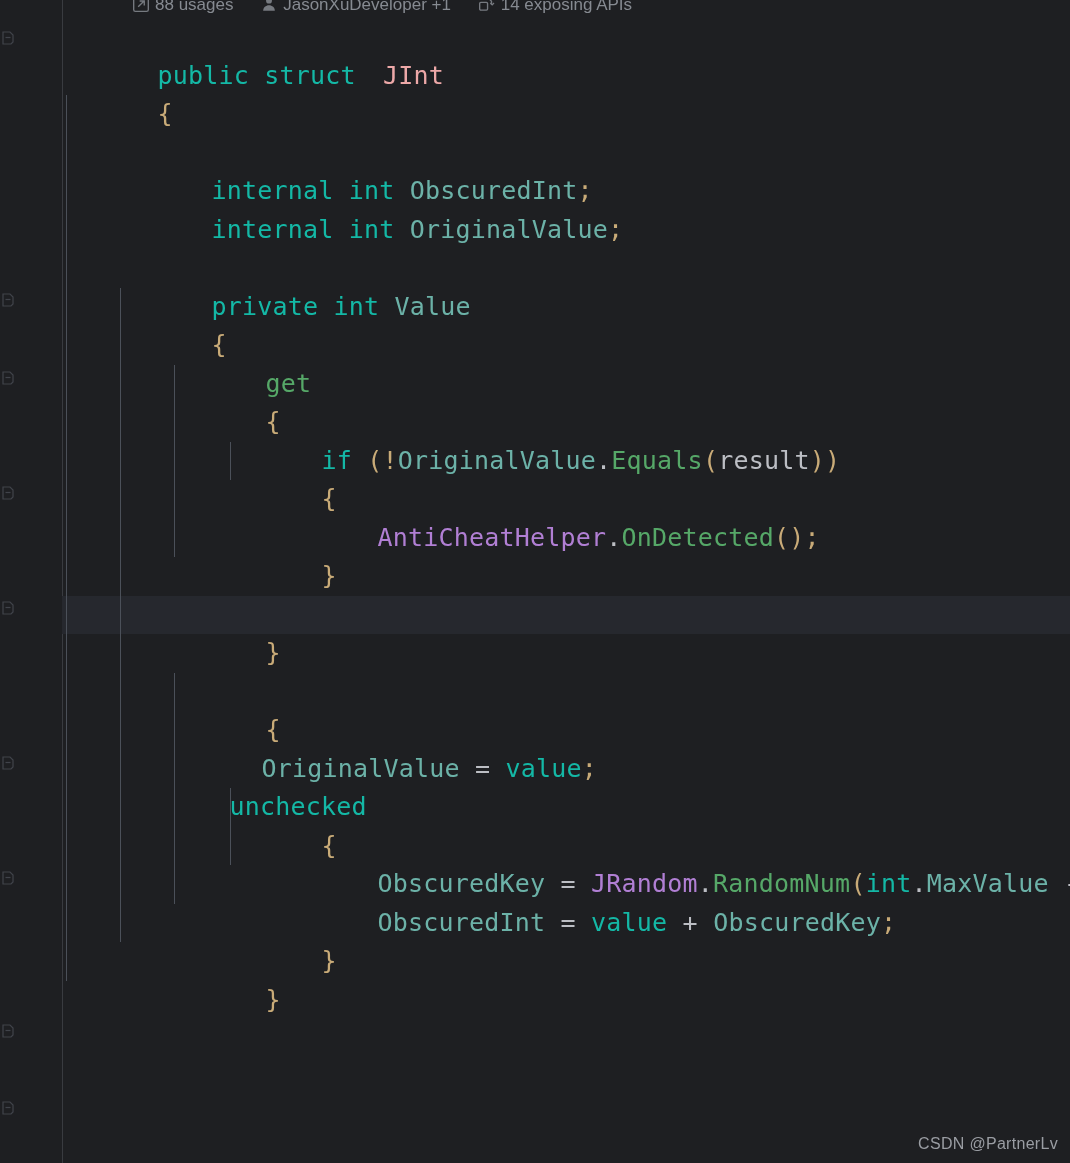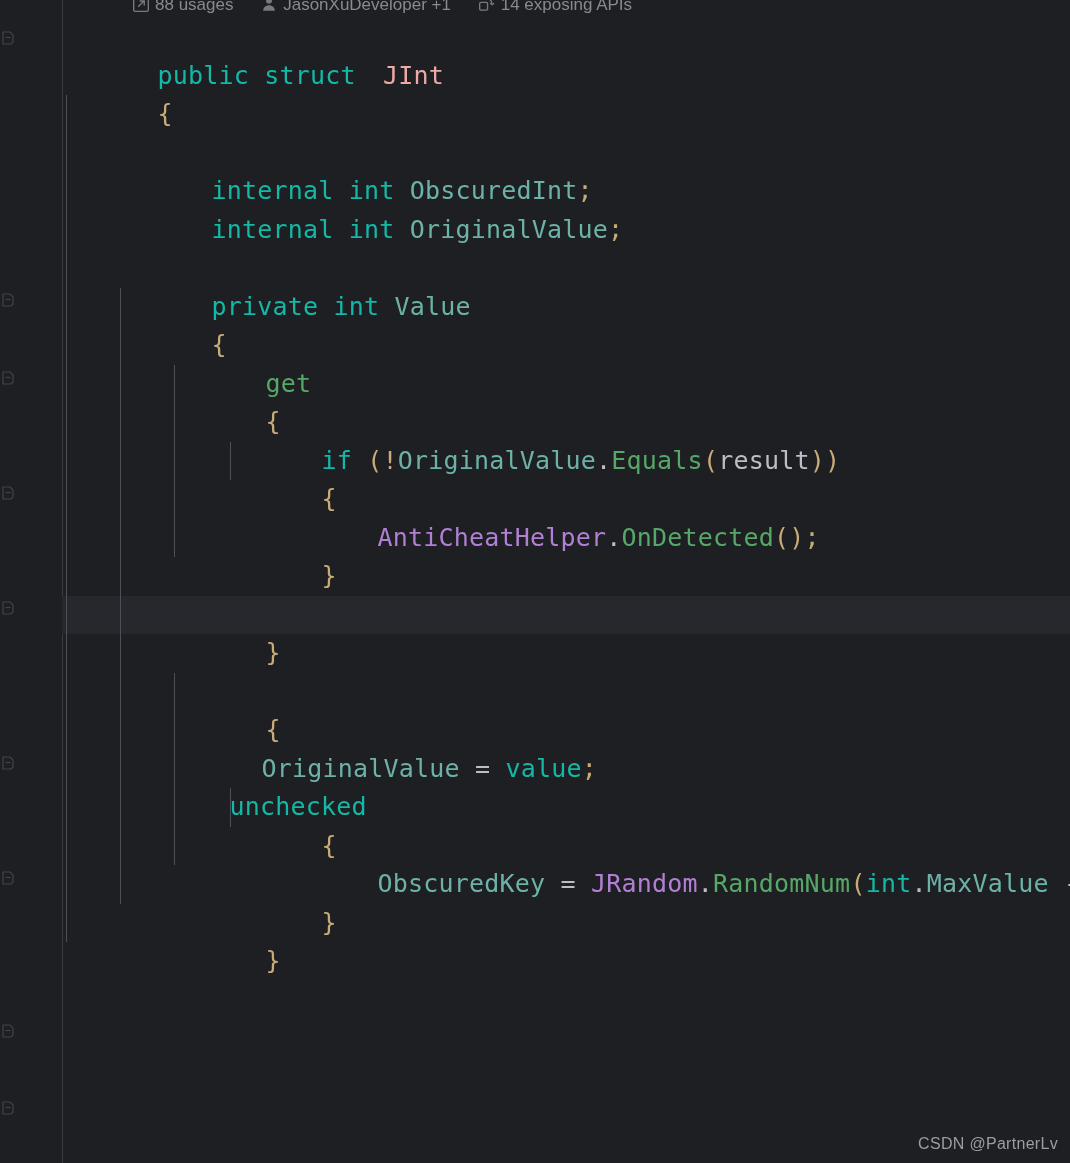--- a/index.html
+++ b/index.html
@@ -317,20 +317,24 @@
     <div class="line" style="padding-left:168px">
       <div class="guide" style="left:4px"></div><div class="guide" style="left:58px"></div><div class="guide" style="left:112px"></div>
       <span class="brace">{</span>
     </div>
 
     <div class="line" style="padding-left:224px">
       <div class="guide" style="left:4px"></div><div class="guide" style="left:58px"></div><div class="guide" style="left:112px"></div><div class="guide" style="left:168px"></div>
       <span class="field">ObscuredKey</span><span class="punc"> </span><span class="op">=</span><span class="punc"> </span><span class="cls">JRandom</span><span class="punc">.</span><span class="method">RandomNum</span><span class="paren">(</span><span class="kw">int</span><span class="punc">.</span><span class="fieldb">MaxValue</span><span class="punc"> </span><span class="op">-</span>
     </div>
 
+    <div class="line" style="padding-left:224px">
+      <div class="guide" style="left:4px"></div><div class="guide" style="left:58px"></div><div class="guide" style="left:112px"></div><div class="guide" style="left:168px"></div>
+      <span class="field">ObscuredInt</span><span class="punc"> </span><span class="op">=</span><span class="punc"> </span><span class="kw">value</span><span class="punc"> </span><span class="op">+</span><span class="punc"> </span><span class="field">ObscuredKey</span><span class="brace">;</span>
+    </div>
 
     <div class="line" style="padding-left:168px">
       <div class="guide" style="left:4px"></div><div class="guide" style="left:58px"></div><div class="guide" style="left:112px"></div>
       <span class="brace">}</span>
     </div>
 
     <div class="line" style="padding-left:112px">
       <div class="guide" style="left:4px"></div><div class="guide" style="left:58px"></div>
       <span class="brace">}</span>
     </div>

